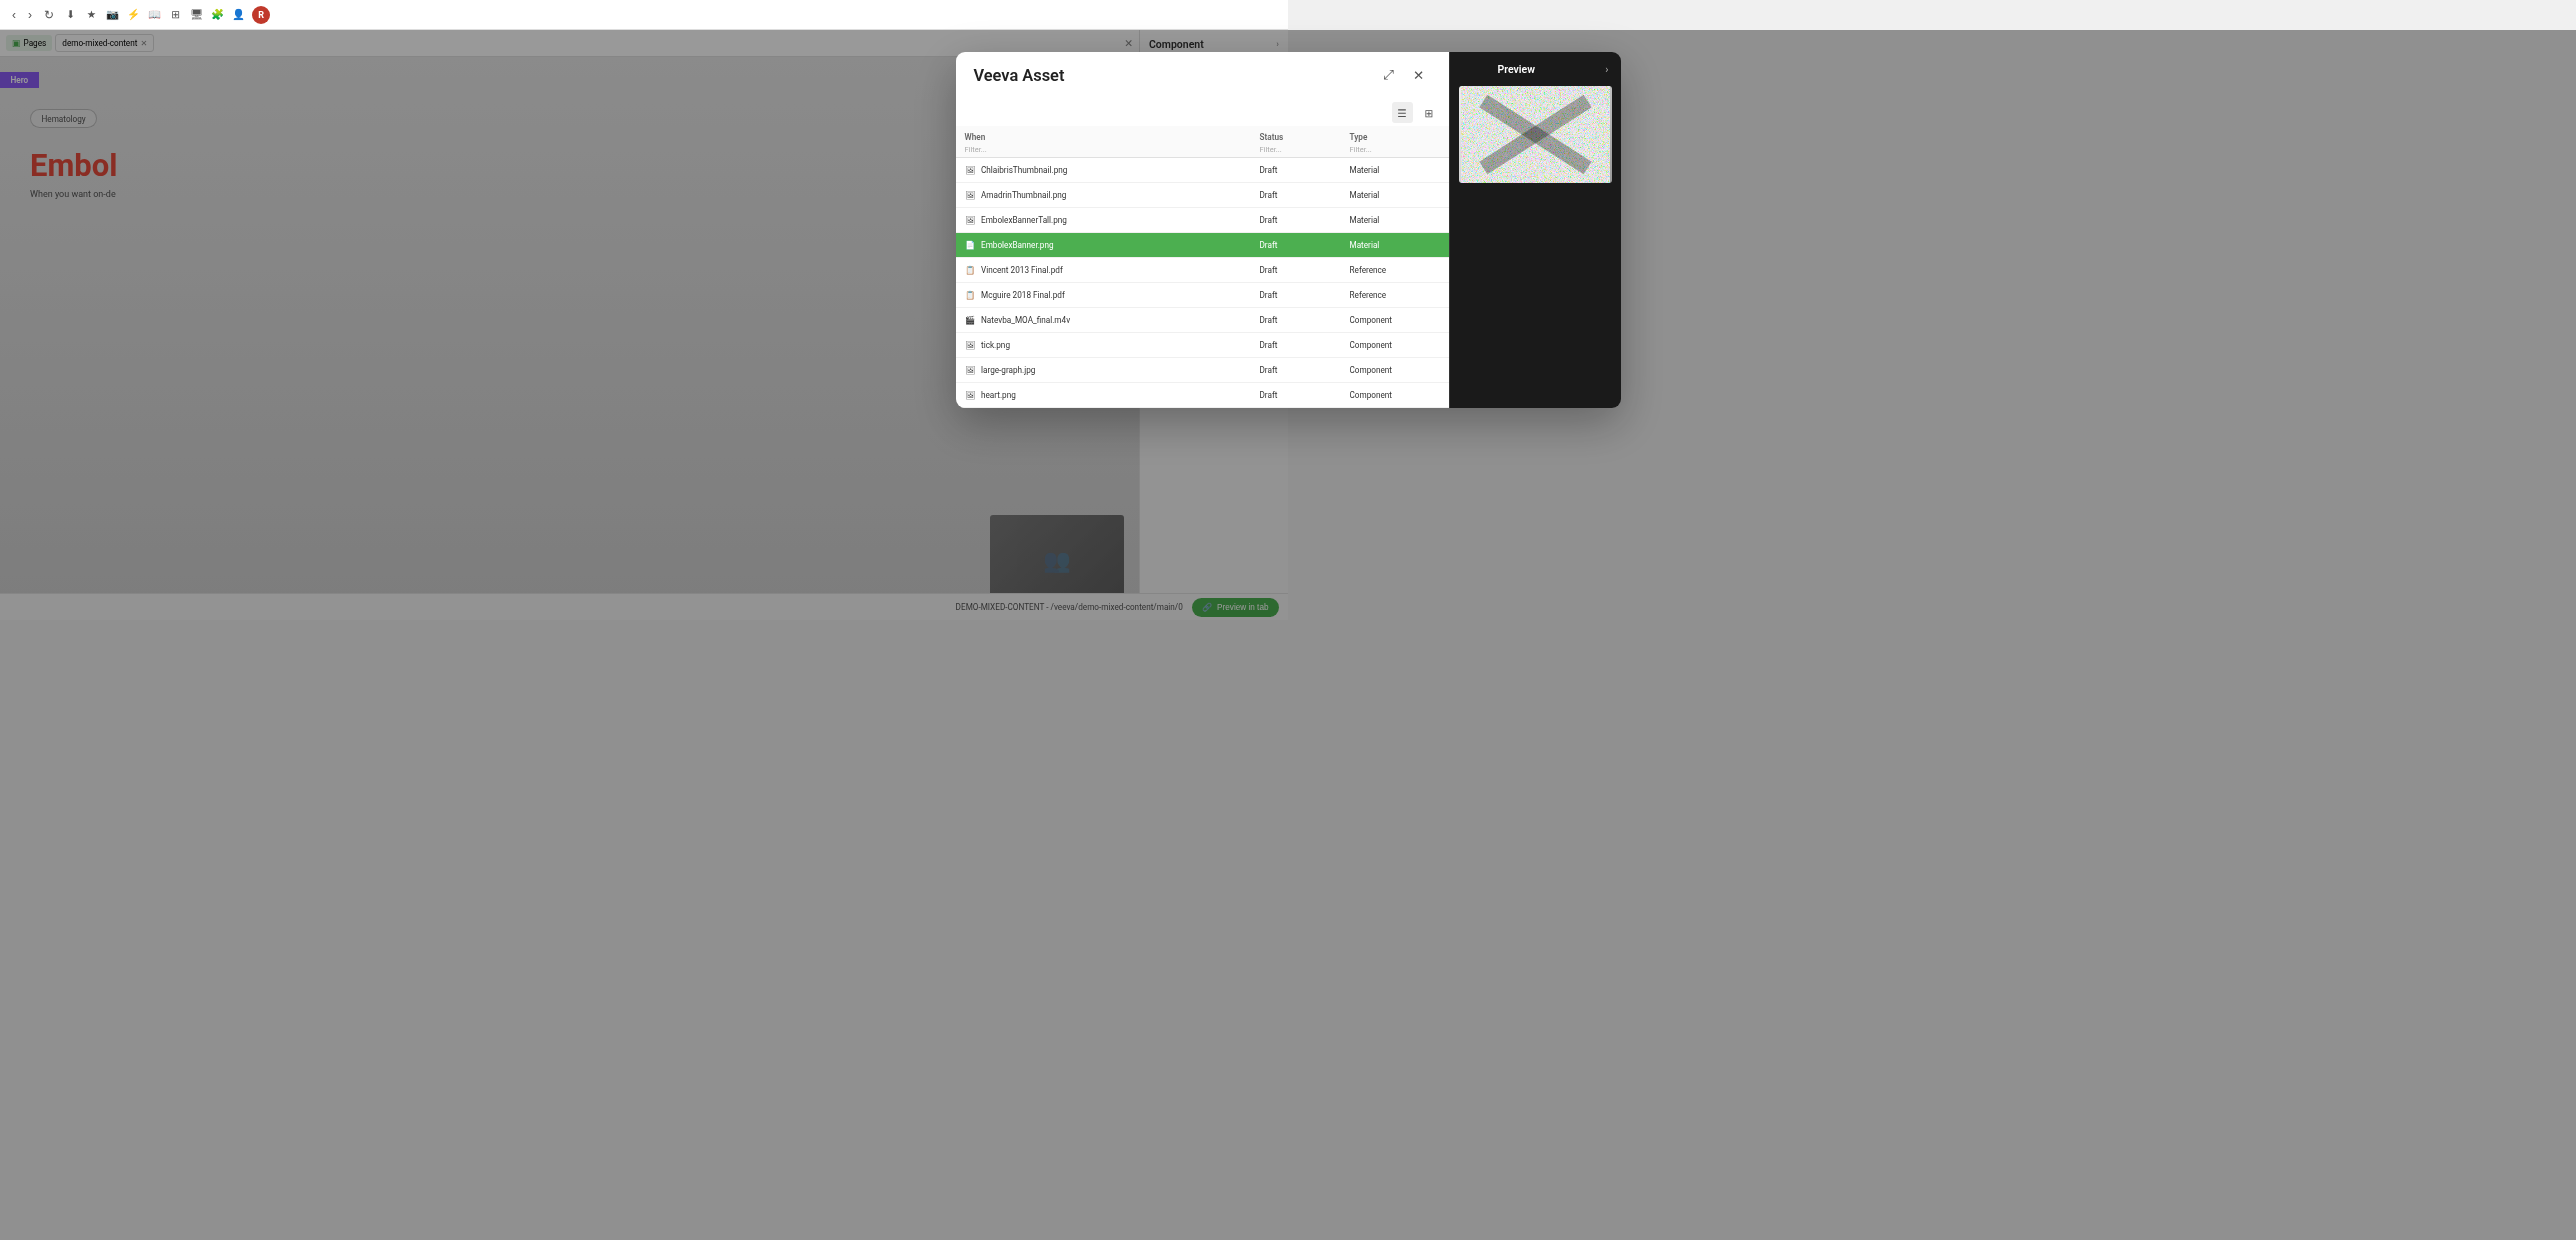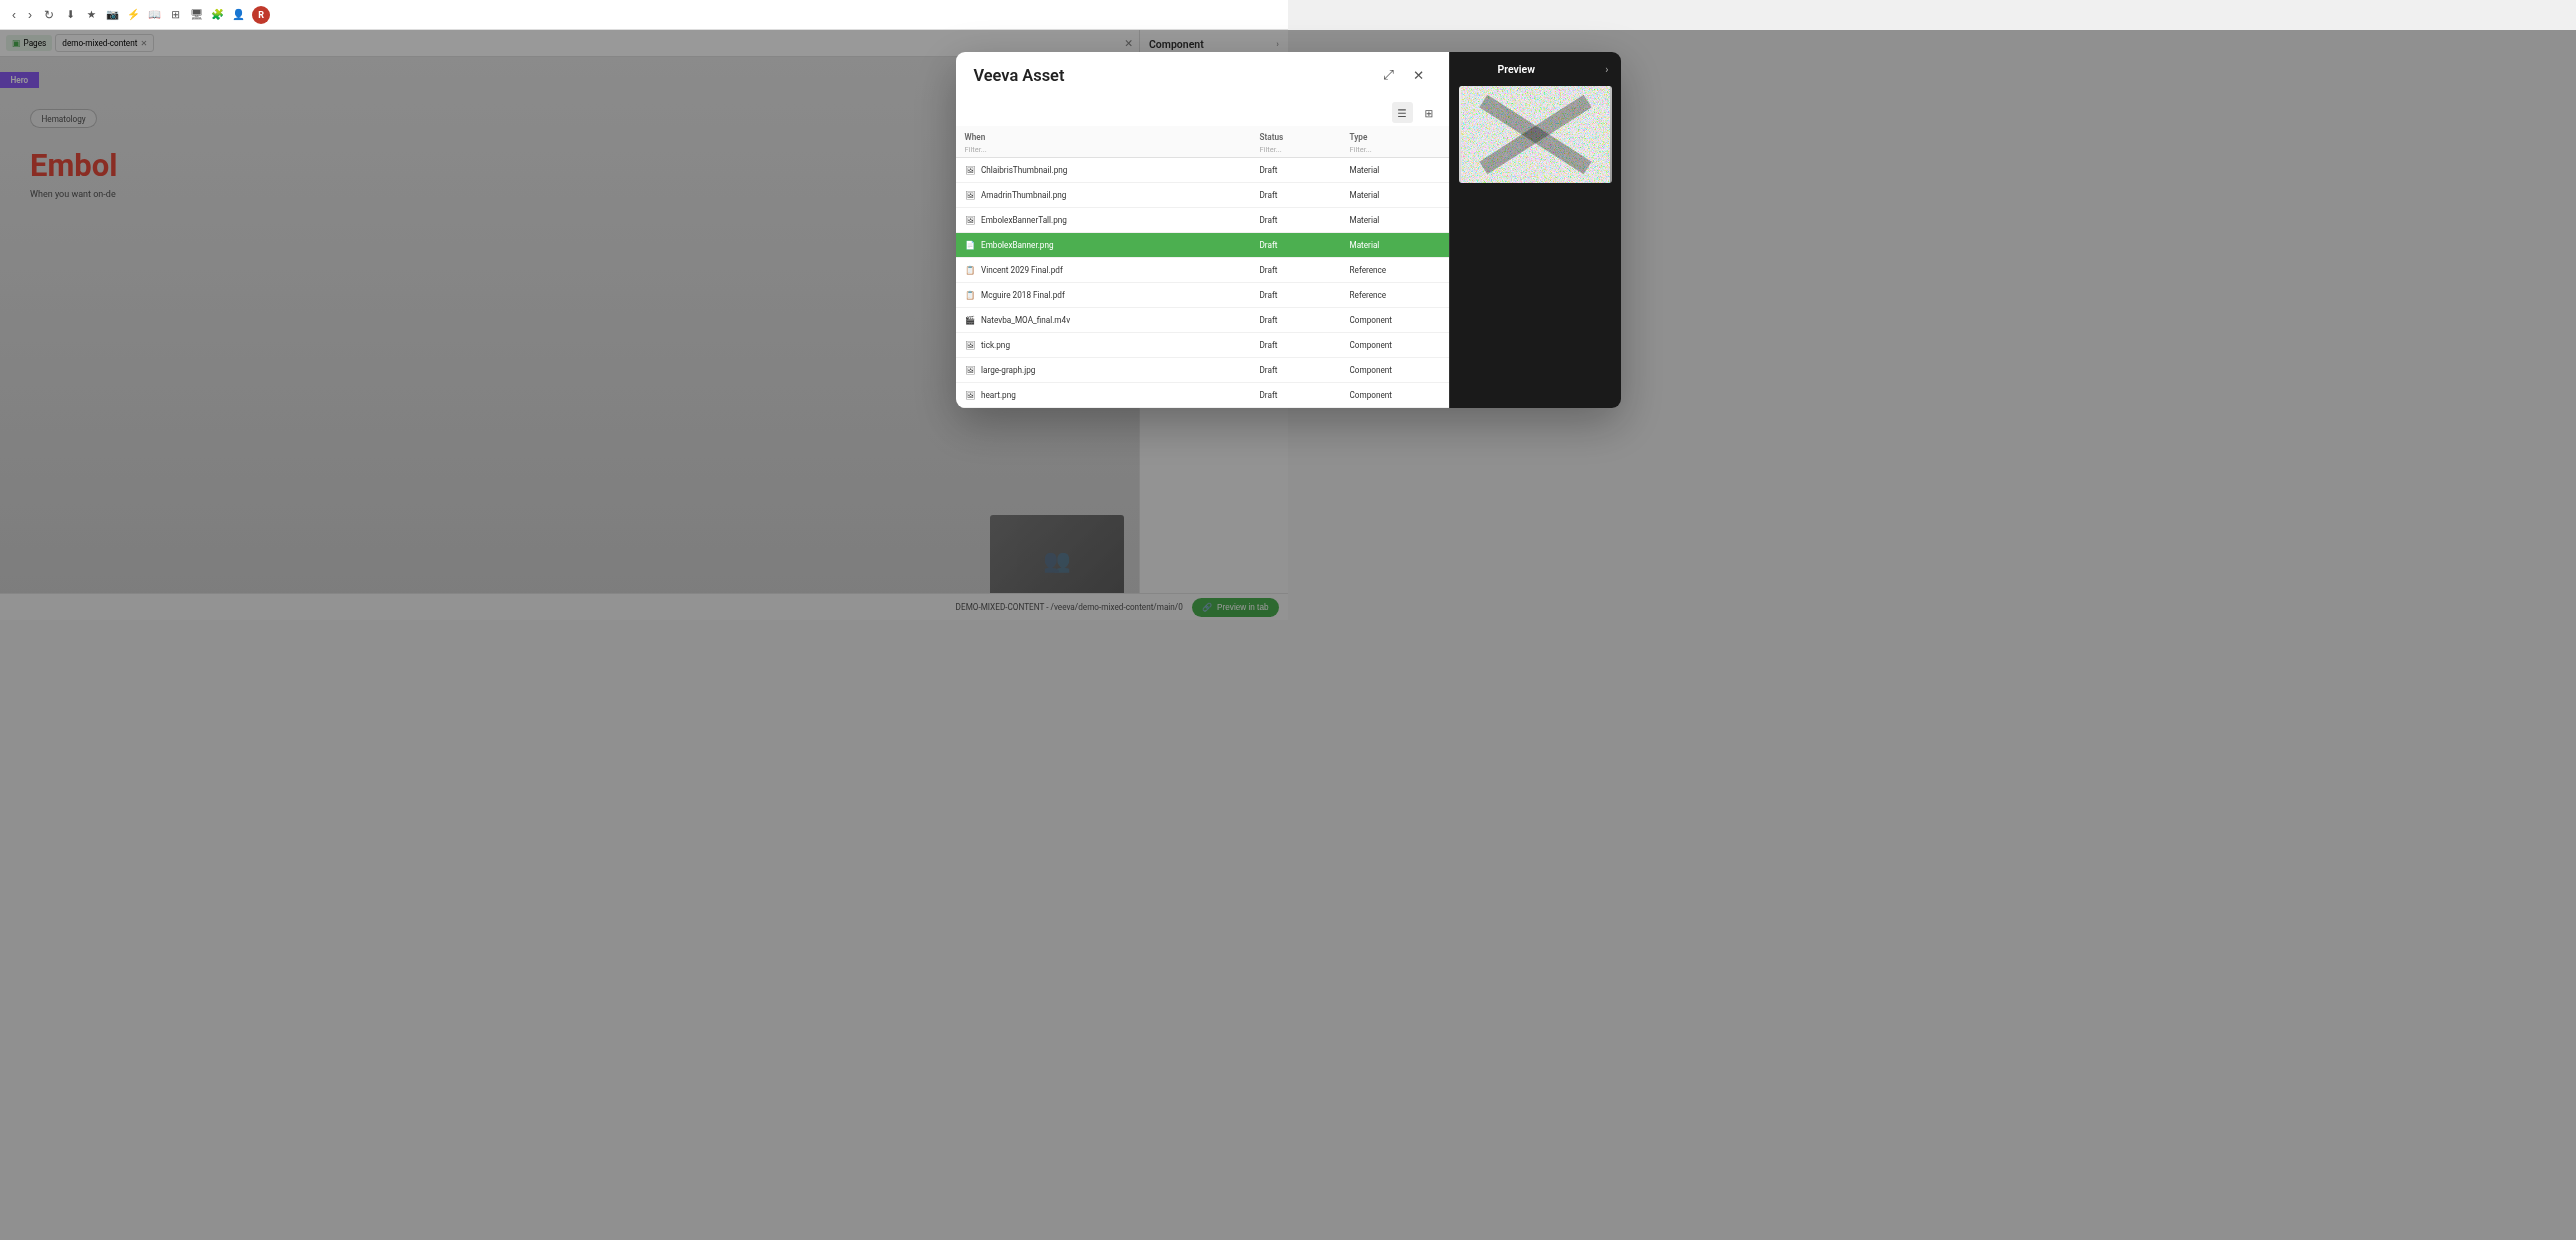--- a/index.html
+++ b/index.html
@@ -274,21 +274,21 @@
       <div class="cell">
         <span class="cell-icon">📄</span>
         <span>EmbolexBanner.png</span>
       </div>
       <div class="cell">Draft</div>
       <div class="cell">Material</div>
     </div>
             <div class="table-row">
       <div class="cell">
         <span class="cell-icon">📋</span>
-        <span>Vincent 2029 Final.pdf</span>
+        <span>Vincent 2013 Final.pdf</span>
       </div>
       <div class="cell">Draft</div>
       <div class="cell">Reference</div>
     </div>
             <div class="table-row">
       <div class="cell">
         <span class="cell-icon">📋</span>
         <span>Mcguire 2018 Final.pdf</span>
       </div>
       <div class="cell">Draft</div>

